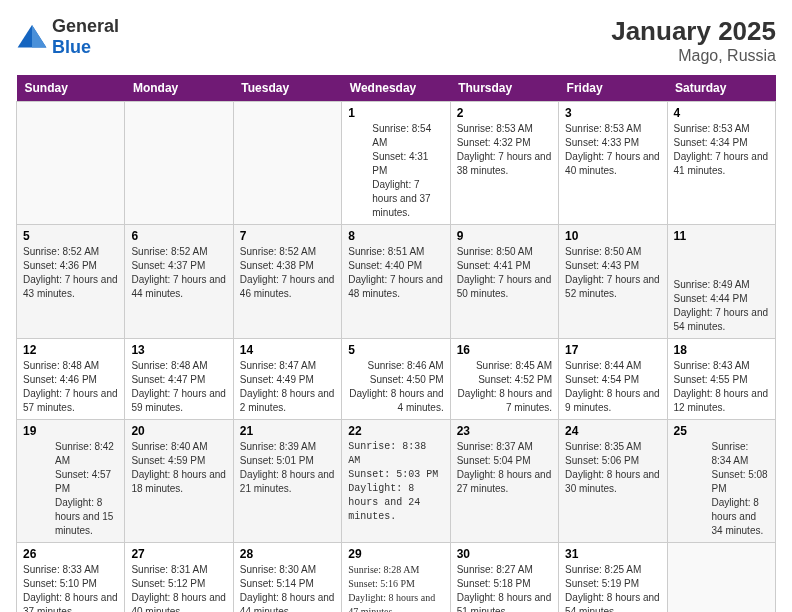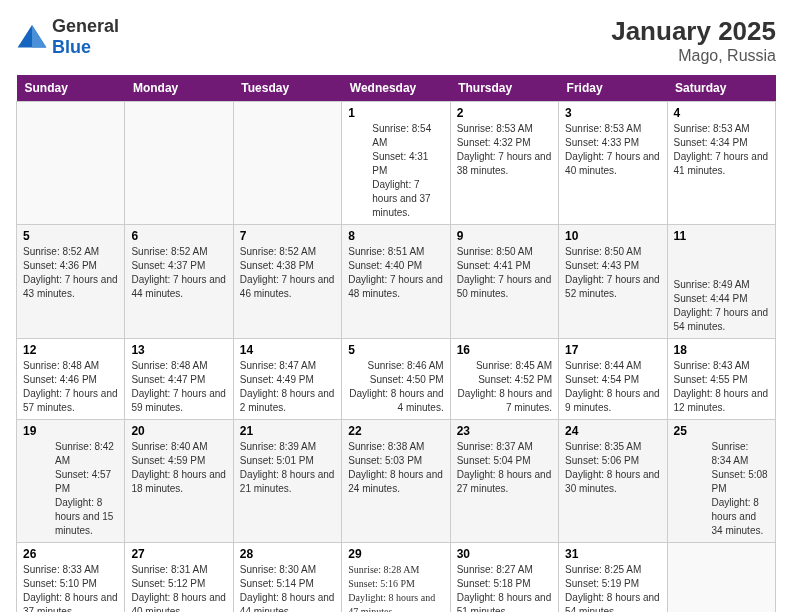--- a/index.html
+++ b/index.html
@@ -251,21 +251,21 @@
 Daylight: 8 hours and 18 minutes.</div>
         </td>
         <td>
           <div class="day-number">21</div>
           <div class="day-info" style="white-space: pre-line;">Sunrise: 8:39 AM
 Sunset: 5:01 PM
 Daylight: 8 hours and 21 minutes.</div>
         </td>
         <td>
           <div class="day-number">22</div>
-          <div class="day-info" style="white-space: pre-line;">Sunrise: 8:38 AM
+          <div class="day-info" style="white-space: pre-line; font-family: Liberation Mono, monospace;">Sunrise: 8:38 AM
 Sunset: 5:03 PM
 Daylight: 8 hours and 24 minutes.</div>
         </td>
         <td>
           <div class="day-number">23</div>
           <div class="day-info" style="white-space: pre-line;">Sunrise: 8:37 AM
 Sunset: 5:04 PM
 Daylight: 8 hours and 27 minutes.</div>
         </td>
         <td>

